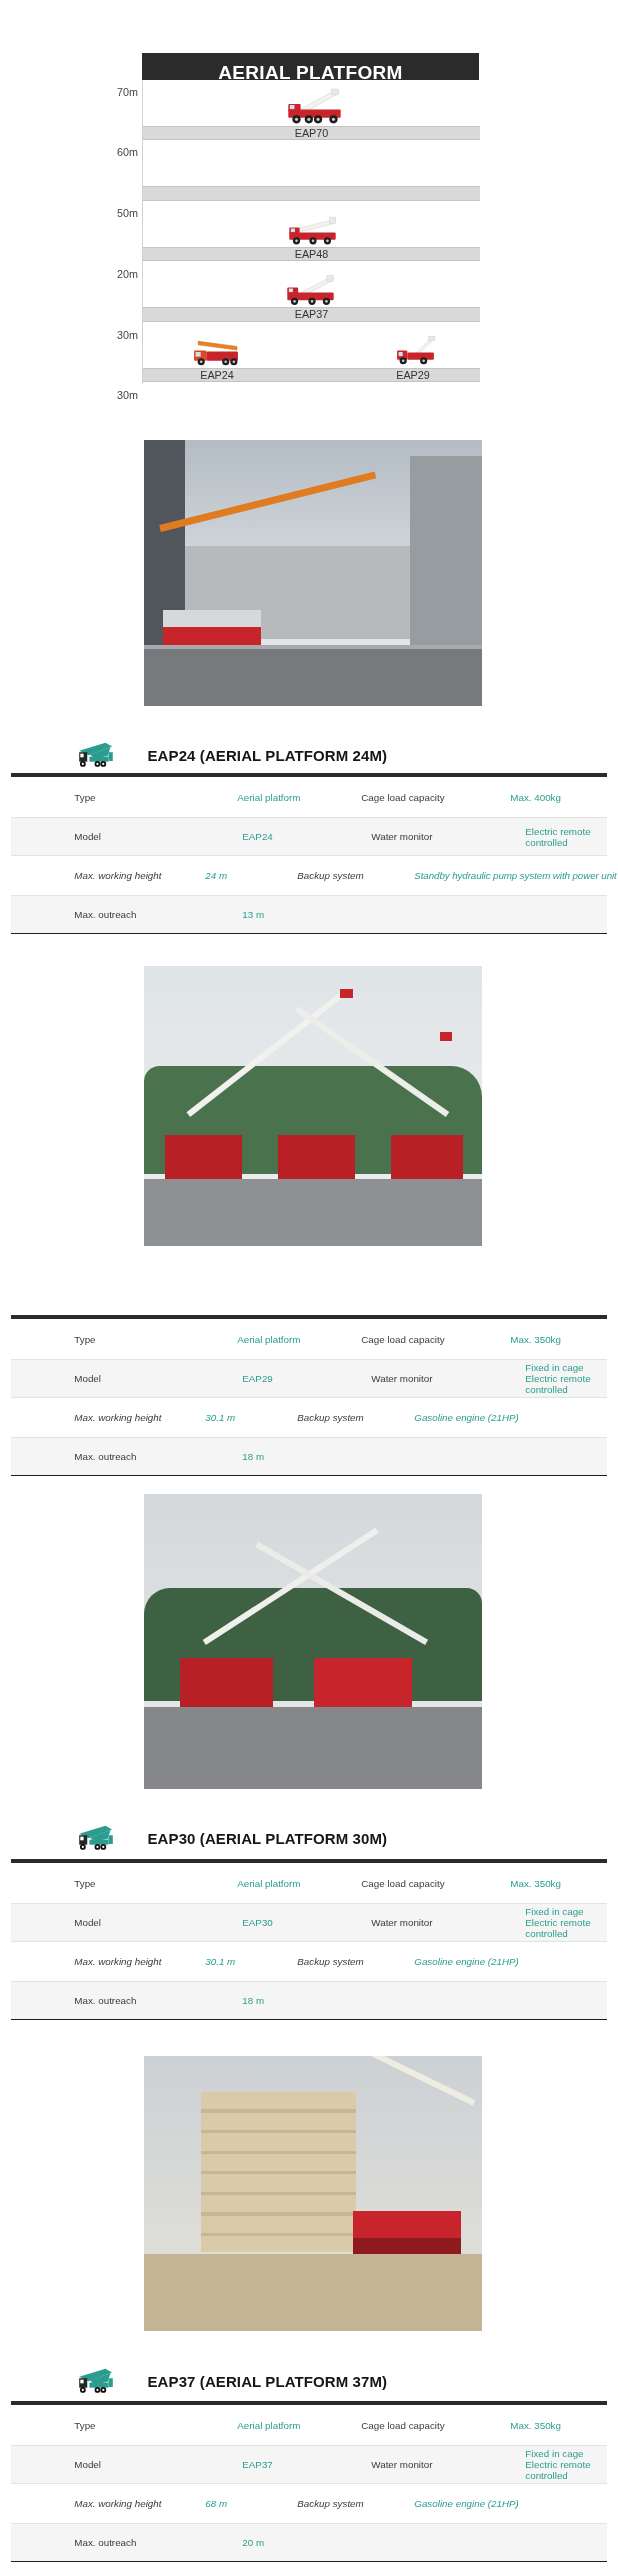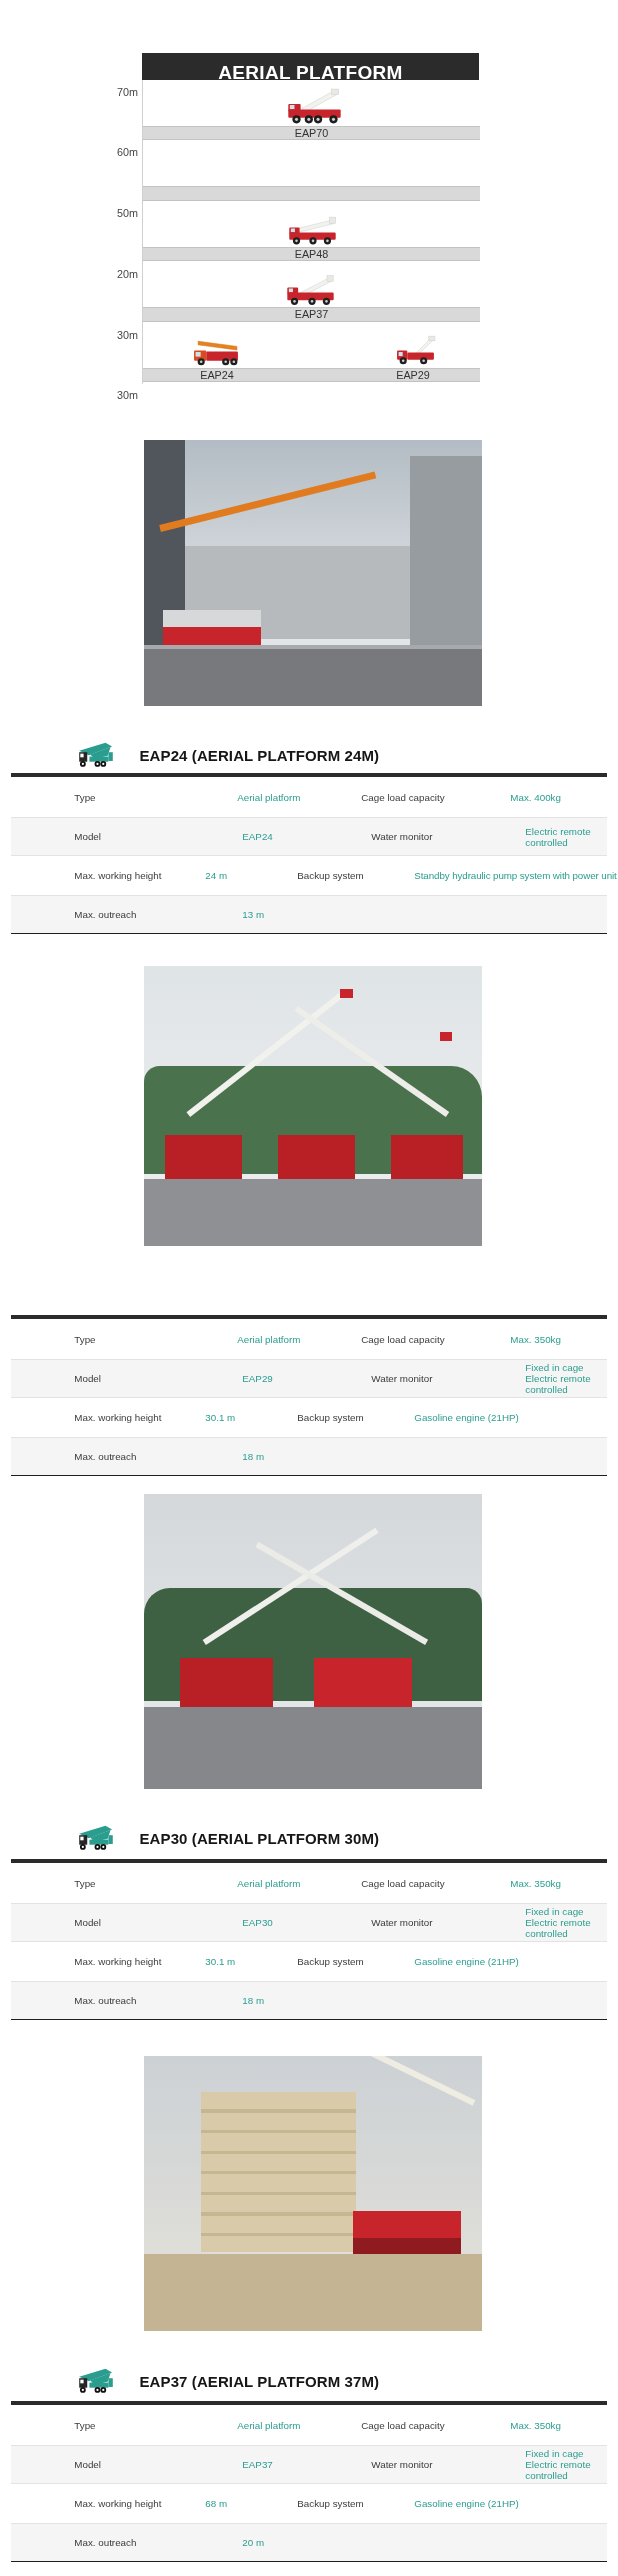--- a/index.html
+++ b/index.html
@@ -76,35 +76,35 @@
   .p4-bldg{left:57px;top:36px;width:155px;height:160px;background:#d9cba9;background-image:repeating-linear-gradient(#0000 0 17.5px,#c6b692 17.5px 20.6px);}
   .p4-boom{left:93px;top:44px;width:237px;height:6.2px;background:#efece2;transform:rotate(26deg);transform-origin:right center;}
   .p4-truck{right:20.6px;top:155px;width:108px;height:49px;background:linear-gradient(#c8242b 55%,#8f1b20 55%);}
   .p4-ground{left:0;bottom:0;width:100%;height:77px;background:#c5b493;}
   
   .sec-head{
     position:absolute;left:69px;height:25px;display:flex;align-items:center;gap:16.5px;
   }
   .logo{width:54px;height:27px;flex:0 0 auto;}
   .sec-title{
-    margin:0;font-size:15px;font-weight:800;color:#161616;letter-spacing:0.1px;white-space:nowrap;
+    margin:8px;font-size:15px;font-weight:800;color:#161616;letter-spacing:0.1px;white-space:nowrap;
   }
   
   .spec{
     position:absolute;left:11.3px;width:596px;background:#fff;
     border-top:4.1px solid var(--header-dark,#2b2b2b);border-bottom:1.5px solid #1e1e1e;box-sizing:border-box;
   }
   .trow{
     display:grid;grid-template-columns:131px 92px 117px 1fr;align-items:center;
     padding-left:63px;font-size:9.8px;
   }
   .trow + .trow{border-top:0.5px solid #e3e3e3;}
   .trow.r1{height:40px;gap:32px;}
   .trow.r2{height:37px;}
-  .trow.r3{height:39px;}
+  .trow.r3{height:39px;font-style:italic;}
   .trow.r4{height:37px;}
   .trow.alt{background:var(--row-alt,#f5f5f5);gap:37px;}
   .lbl{color:#3b3b3b;}
   .val{color:var(--accent,#2a9d8f);white-space:pre-wrap;}
   .val.long{white-space:nowrap;letter-spacing:-0.1px;}
 </style>
 </head>
 <body>
 
 <header class="chart-head">

